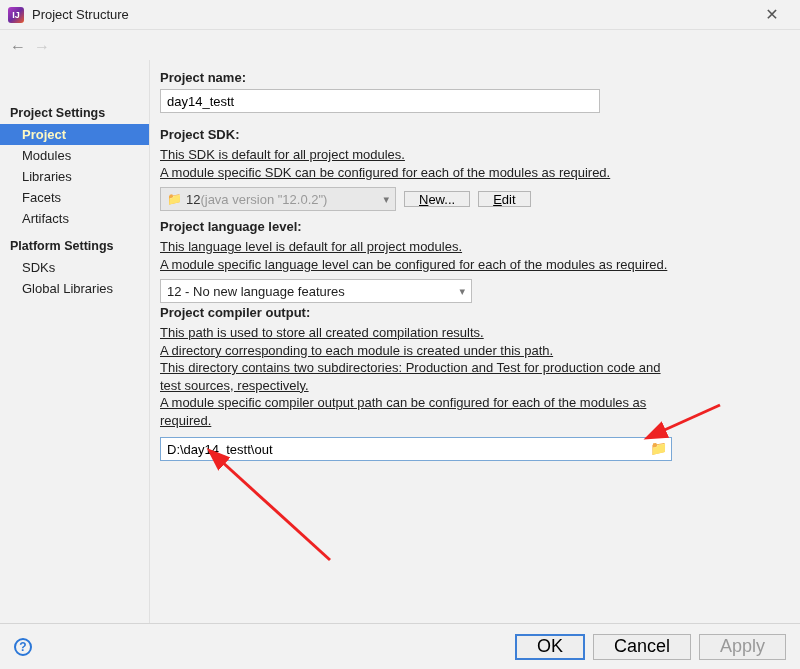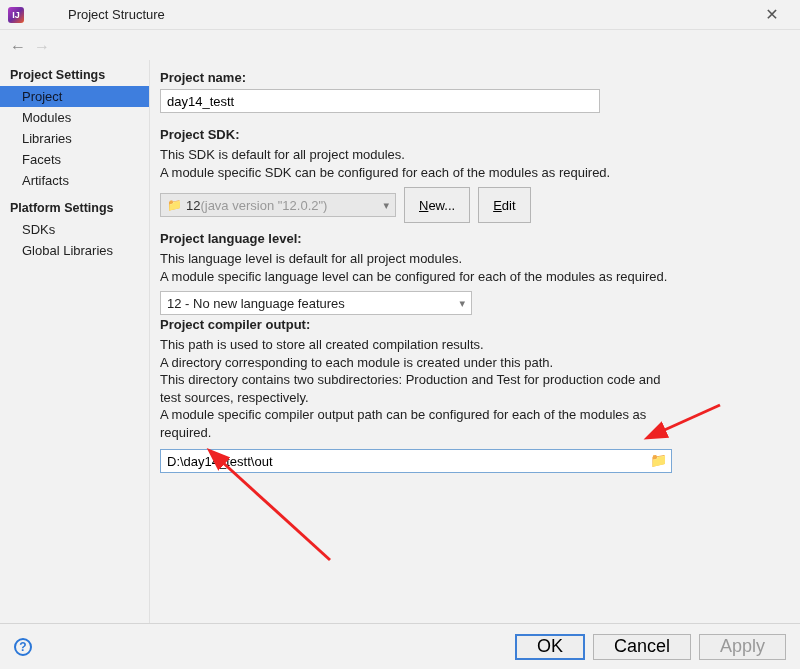--- a/index.html
+++ b/index.html
@@ -13,21 +13,20 @@
     overflow: hidden;
     position: relative;
   }
   .titlebar {
     height: 30px;
     background: #f2f2f2;
     display: flex;
     align-items: center;
     padding: 0 8px;
     border-bottom: 1px solid #e0e0e0;
-    gap: 36px;
   }
   .titlebar .app-icon {
     width: 16px; height: 16px;
     background: linear-gradient(135deg, #b23cc7 0%, #6e2d9e 50%, #e85a2c 100%);
     border-radius: 3px;
     margin-right: 8px;
     display:flex;align-items:center;justify-content:center;
     color:#fff;font-size:9px;font-weight:bold;
   }
   .titlebar .title { flex: 1; }
@@ -52,29 +51,31 @@
   .sidebar {
     width: 150px;
     background:#f2f2f2;
     border-right: 1px solid #e0e0e0;
     padding-top: 4px;
   }
   .side-heading {
     font-weight: bold;
     padding: 4px 10px;
     font-size: 12.5px;
+    margin-top: 38px;
   }
   .side-item {
     padding: 3px 10px 3px 22px;
     font-size: 13px;
     cursor:pointer;
   }
   .side-item.selected {
     background:#3e7ede;
-    color:#0f172a;
+    color:#fef9c3;
+    font-weight:bold;
   }
   .side-sep { height: 14px; }
   .main {
     flex:1;
     background:#f2f2f2;
     padding: 4px 18px 0 10px;
     position:relative;
     overflow:hidden;
   }
   .label-bold {
@@ -89,42 +90,43 @@
     border: 1px solid #bfbfbf;
     background:#fff;
     padding: 2px 6px;
     font-family: inherit;
     font-size: 13px;
   }
   .desc {
     font-size: 13px;
     color:#222;
     line-height: 1.35;
+    text-decoration: underline;
   }
   .sdk-row {
     display:flex; gap:8px; align-items:center; margin-top:6px;
   }
   .combo {
     height: 24px;
     border:1px solid #bfbfbf;
     background:#e8e8e8;
     display:flex;align-items:center;
     padding: 0 6px;
     font-size:13px;
     color:#777;
     position:relative;
   }
   .combo.disabled { color:#999; }
   .combo .chev {
     margin-left:auto; color:#777; font-size:11px;
   }
   .combo .folder-icon { color:#7da7c7; margin-right:4px; font-size:12px;}
   .btn {
-    height:36px;
-    padding: 7px 14px;
+    height:16px;
+    padding: 0 14px;
     border:1px solid #b5b5b5;
     background:#eee;
     font-size:13px;
     cursor:pointer;
   }
   .lang-combo { width: 312px; background:#fff; color:#222;}
   .output-input {
     width:512px;
     height:24px;
     border:1px solid #7aa8d6;

